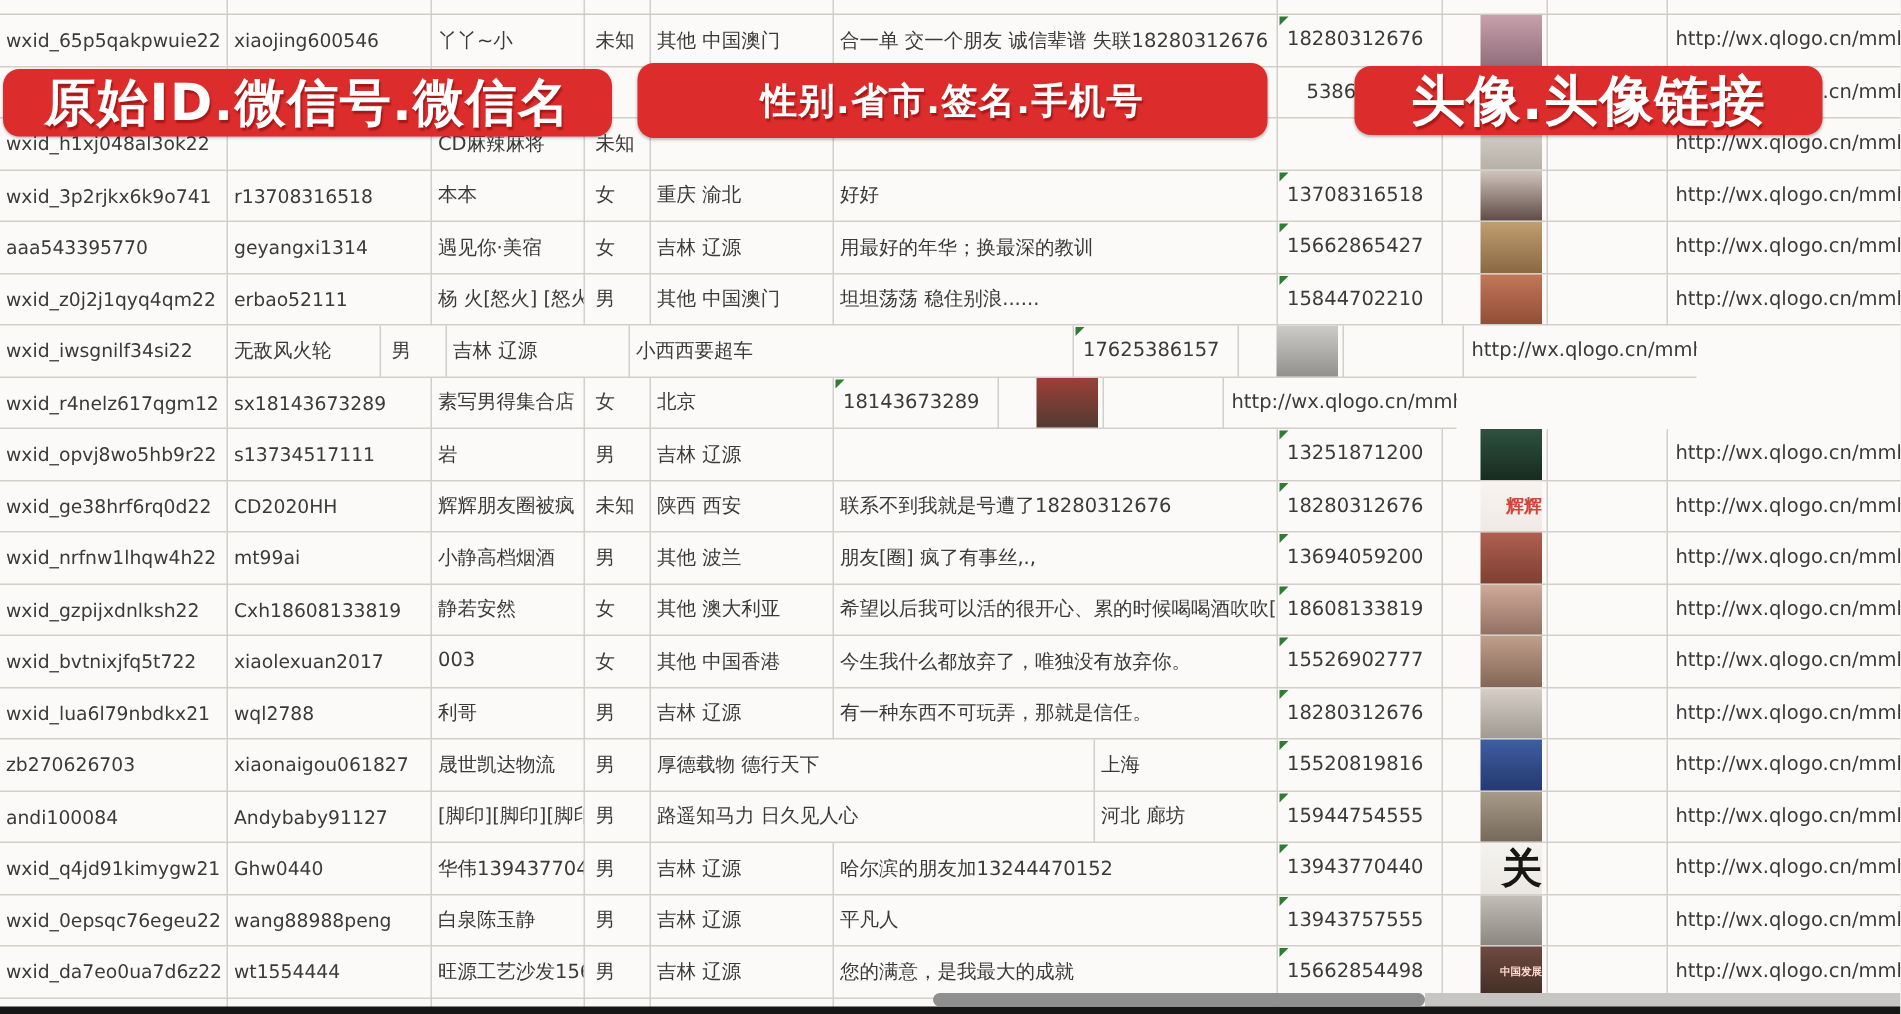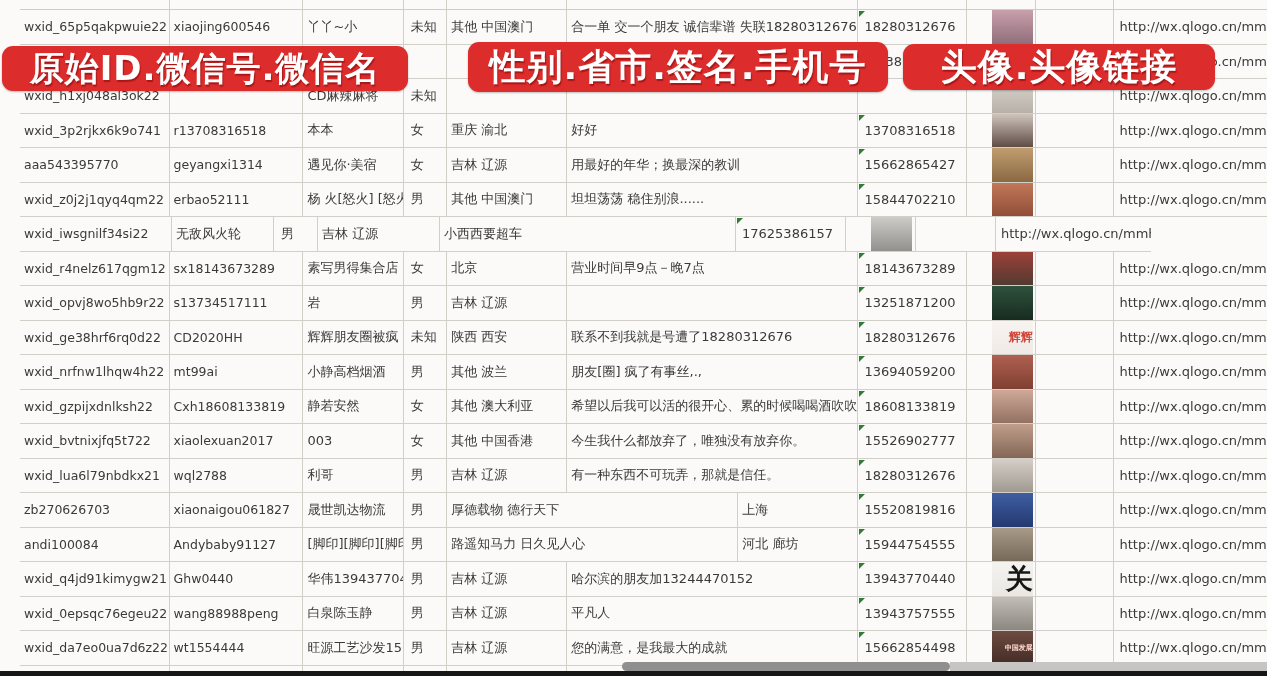--- a/index.html
+++ b/index.html
@@ -2,21 +2,21 @@
 <html><head>
 <meta charset="utf-8">
 <style>
   html,body{margin:0;padding:0;background:#e9e7e4;}
   .sheet{
     position:relative; width:1267px; height:676px; overflow:hidden;
     background:#fbfaf8;
     font-family:"DejaVu Sans","Liberation Sans",sans-serif;
   }
   .grid{position:absolute;left:0;top:0;width:1267px;}
-  .row{display:flex;height:34.5px;box-sizing:border-box;margin-left:20px;}
+  .row{display:flex;height:34.5px;box-sizing:border-box;}
   .row.sliver{height:10px;}
   .row.partial{height:12px;}
   .cell{
     box-sizing:border-box;height:100%;position:relative;
     border-right:1px solid #d2cfc9;border-bottom:1px solid #d2cfc9;
     overflow:hidden;white-space:nowrap;
     display:flex;align-items:center;
     font-size:13px;color:#3a3a3a;padding:0 3px 0 4px;
   }
   .sliver .cell{border-bottom:1px solid #cfccc6;}
@@ -40,21 +40,21 @@
     display:flex;align-items:center;justify-content:flex-end;font-weight:bold;
   }
   .banner{
     position:absolute;z-index:10;background:#dc2c2c;color:#fff;
     display:flex;align-items:center;justify-content:center;
     font-weight:bold;border-radius:11px;letter-spacing:1px;
     text-shadow:1px 2px 1px rgba(125,8,8,.55);
     box-shadow:0 1px 2px rgba(0,0,0,.25);
   }
   .banner.b1{left:2px;top:46px;width:406px;height:45px;font-size:34px;}
-  .banner.b2{left:468px;top:42px;width:420px;height:50px;font-size:36px;}
+  .banner.b2{left:425px;top:42px;width:420px;height:50px;font-size:24px;}
   .banner.b3{left:903px;top:44px;width:312px;height:46px;font-size:36px;}
   .edge-black{position:absolute;z-index:12;left:0;top:671px;width:1267px;height:5px;background:#161616;}
   .edge-gray{position:absolute;z-index:11;left:950px;top:662px;width:317px;height:14px;background:#c6c5c3;}
   .scroll-thumb{position:absolute;z-index:13;left:622px;top:662px;width:328px;height:9px;border-radius:5px;background:#8f8f8f;}
 </style>
 </head>
 <body>
 
 <div class="sheet">
   <div class="grid" id="grid">
@@ -168,21 +168,20 @@
         </div>
         <div class="cell c8"></div>
         <div class="cell c9">http://wx.qlogo.cn/mmhead</div>
       </div>
       <div class="row">
         <div class="cell c0">wxid_r4nelz617qgm12</div>
         <div class="cell c1">sx18143673289</div>
         <div class="cell c2">素写男得集合店</div>
         <div class="cell c3">女</div>
         <div class="cell c4">北京</div>
-        <div class="cell c5">营业时间早9点－晚7点</div>
         <div class="cell c6"><div class="tri"></div>18143673289</div>
         <div class="cell c7">
           <div class="avatar" style="background: linear-gradient(rgb(160, 64, 56) 0%, rgb(76, 58, 49) 100%);"></div>
         </div>
         <div class="cell c8"></div>
         <div class="cell c9">http://wx.qlogo.cn/mmhead</div>
       </div>
       <div class="row">
         <div class="cell c0">wxid_opvj8wo5hb9r22</div>
         <div class="cell c1">s13734517111</div>

